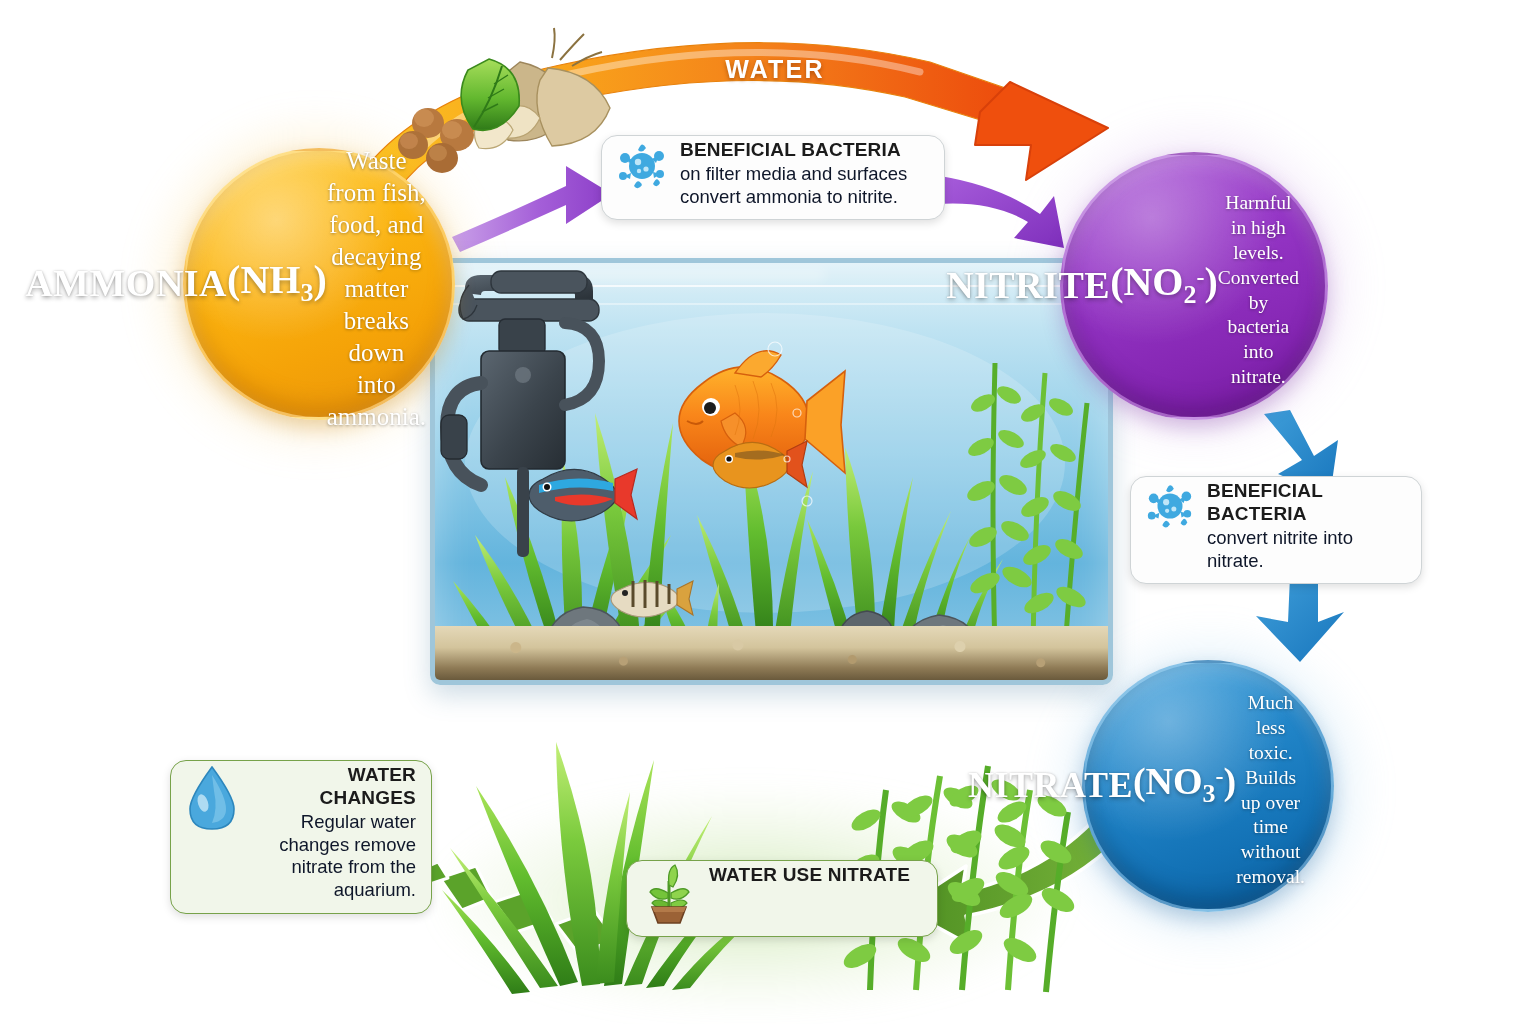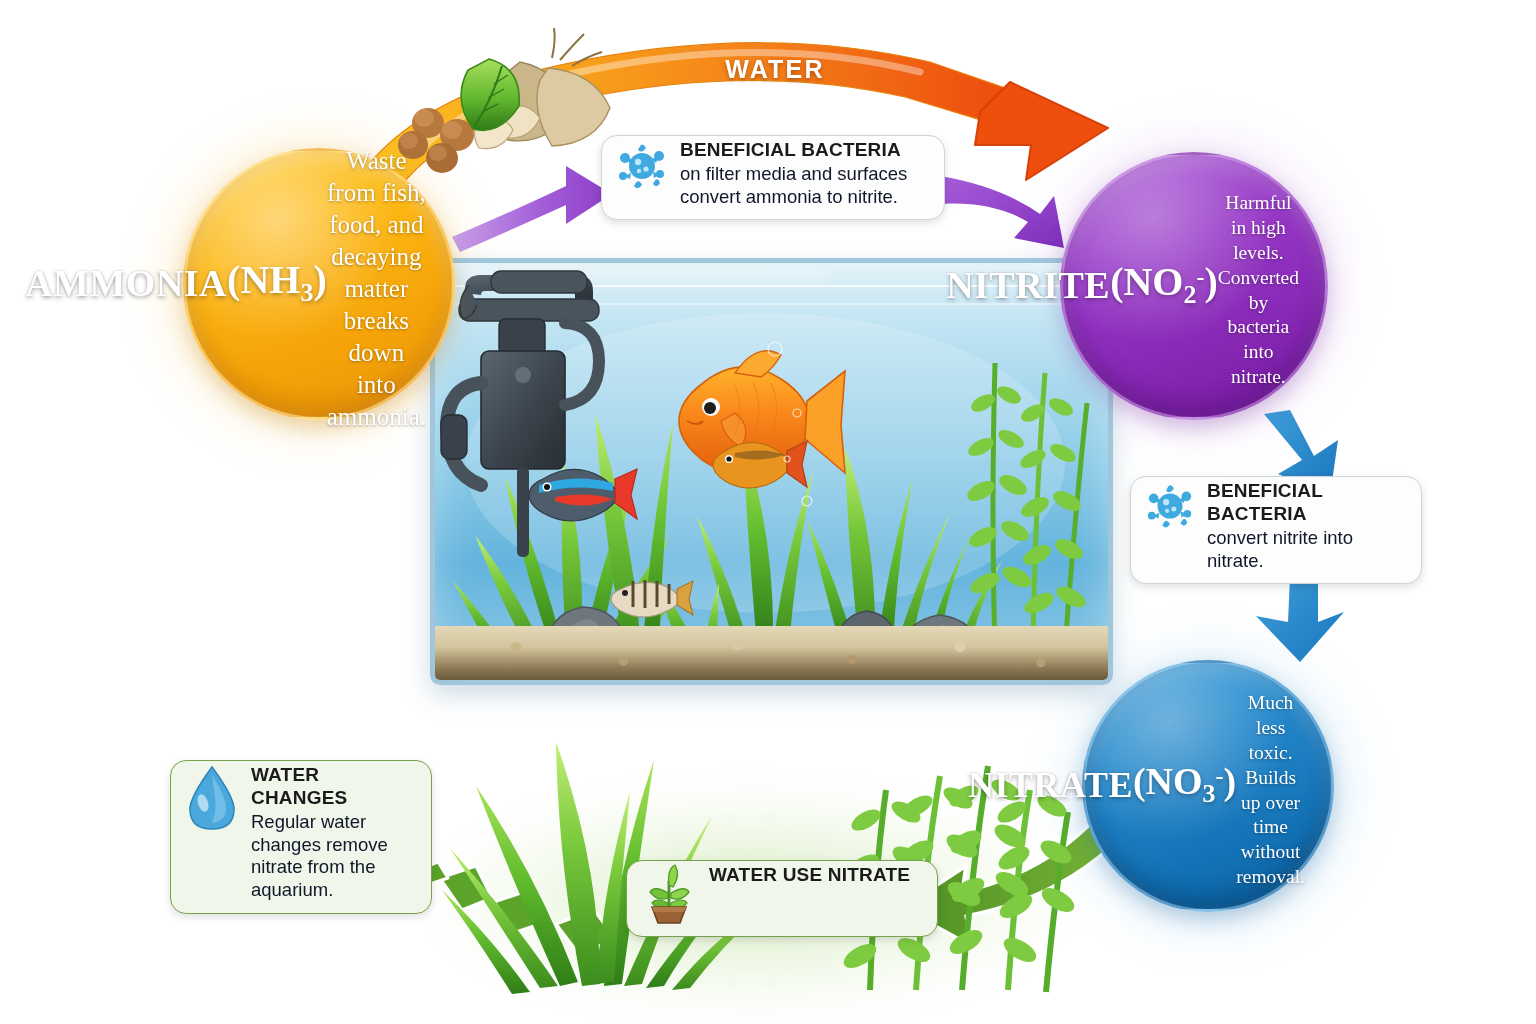--- a/index.html
+++ b/index.html
@@ -541,21 +541,21 @@
       <path d="M 28 40 q -12 -6 -16 0 q 7 8 16 4 Z" fill="#6ab932" stroke="#4e9a26" stroke-width="1.2"></path>
       <path d="M 31 40 q 12 -6 16 0 q -7 8 -16 4 Z" fill="#7fcc43" stroke="#4e9a26" stroke-width="1.2"></path>
       <path d="M 12 44 L 46 44 L 40 60 L 18 60 Z" fill="#9b6236" stroke="#6d4122" stroke-width="1.6"></path>
       <path d="M 12 44 L 46 44 L 44 49 L 14 49 Z" fill="#b37a49"></path>
     </svg>
     <span class="c-txt">
       <span class="c-head">WATER USE NITRATE</span>
     </span>
   </div>
 
-  <div class="callout green" id="callout-water-changes" style="left:170px;top:760px;width:262px;">
+  <div class="callout green" id="callout-water-changes" style="left:170px;top:760px;width:262px;text-align:right;">
     <svg class="ic" width="56" height="72" viewBox="0 0 56 72">
       <path d="M 28 4 Q 50 34 50 46 Q 50 66 28 66 Q 6 66 6 46 Q 6 34 28 4 Z" fill="#4aa8dd" stroke="#2d87bd" stroke-width="1.6"></path>
       <path d="M 28 12 Q 42 34 42 46 Q 42 58 28 60 Q 34 46 30 28 Z" fill="#7ec6ea" opacity=".75"></path>
       <ellipse cx="19" cy="40" rx="5" ry="9" fill="#bfe4f6" opacity=".85" transform="rotate(-18 19 40)"></ellipse>
     </svg>
     <span class="c-txt">
       <span class="c-head">WATER CHANGES</span>
       <span class="c-body">Regular water changes remove nitrate from the aquarium.</span>
     </span>
   </div>

